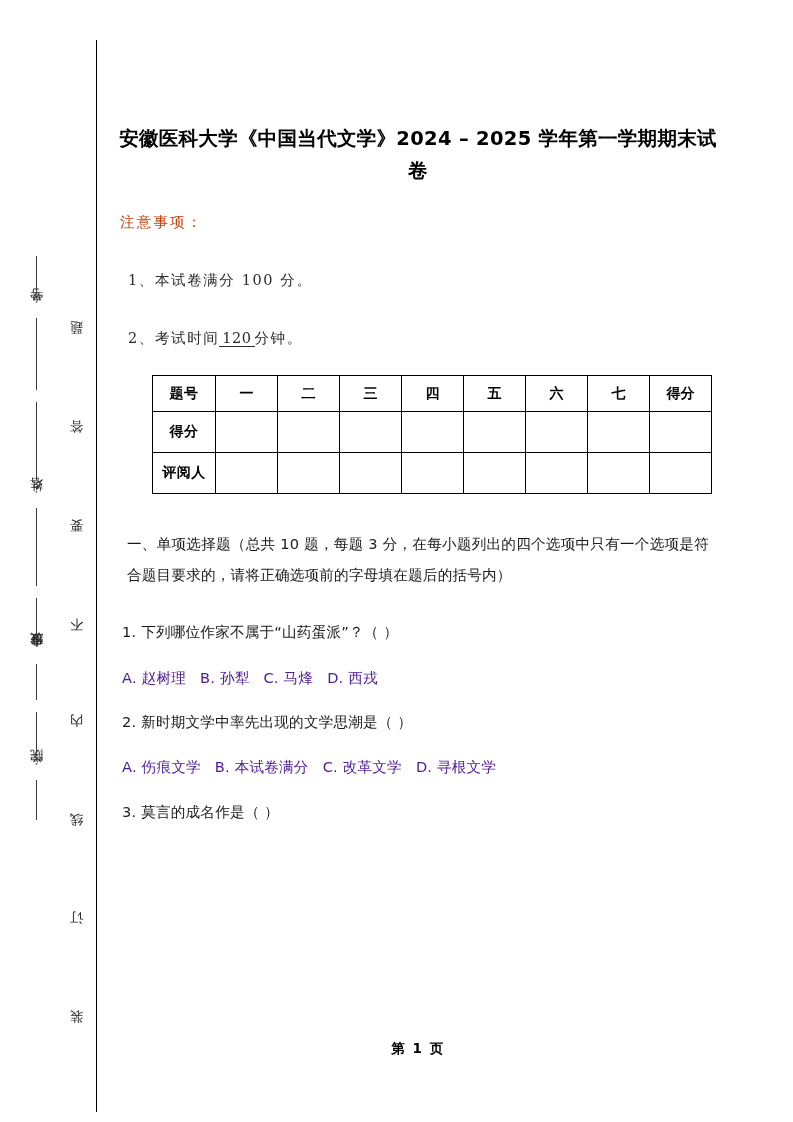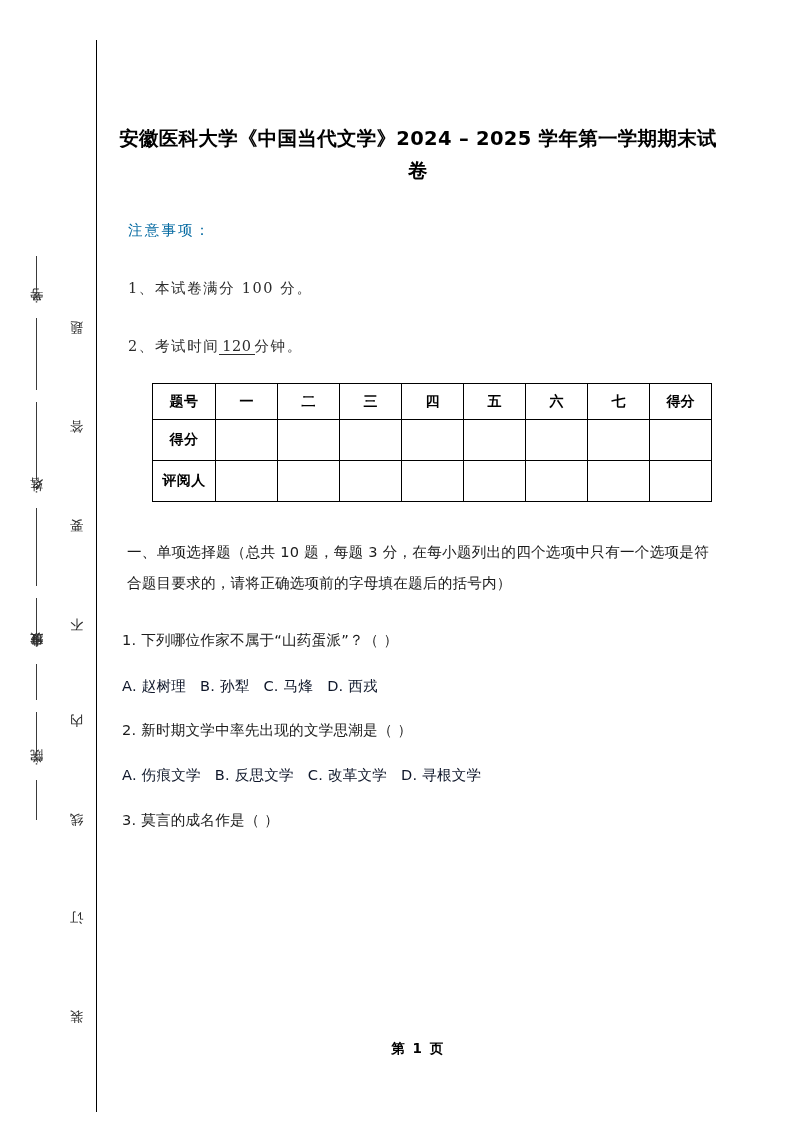--- a/index.html
+++ b/index.html
@@ -121,25 +121,25 @@
   }
   .info-line .blank {
     display: inline-block;
     border-bottom: 1.4px solid #000;
     width: 74px;
     vertical-align: -2px;
   }
   .info-gap { display: inline-block; width: 17px; }
 
   .notes-heading {
-    margin: 8px;
+    margin: 0;
     padding: 27px 0 0 2px;
     font-size: 14.5px;
     letter-spacing: 2.2px;
-    color: #0369a1;
+    color: #c2410c;
   }
   .note-item {
     margin: 8px;
     padding: 31px 0 0 2px;
     font-size: 14.5px;
     letter-spacing: 1.6px;
     color: #2b2b2b;
   }
   .note-item .u-val {
     border-bottom: 1.2px solid #2b2b2b;
@@ -190,21 +190,21 @@
     letter-spacing: 0.2px;
     color: #1a1a1a;
   }
   .question-options {
     margin: 0;
     padding: 22px 0 0 4px;
     font-family: "DejaVu Sans", sans-serif;
     font-size: 14.6px;
     line-height: 1.6;
     letter-spacing: 0.2px;
-    color: #0f172a;
+    color: #4c1d95;
   }
   .opt { white-space: nowrap; }
   .opt-gap { display: inline-block; width: 14px; }
 
   .page-footer {
     position: absolute;
     left: 0;
     top: 1040px;
     width: 600px;
     text-align: center;
@@ -316,20 +316,20 @@
 
   <p class="section-heading">一、单项选择题（总共 10 题，每题 3 分，在每小题列出的四个选项中只有一个选项是符合题目要求的，请将正确选项前的字母填在题后的括号内）</p>
 
   <p class="question-stem">1. 下列哪位作家不属于“山药蛋派”？（  ）</p>
   <p class="question-options">
     <span class="opt">A. 赵树理</span><span class="opt-gap"></span><span class="opt">B. 孙犁</span><span class="opt-gap"></span><span class="opt">C. 马烽</span><span class="opt-gap"></span><span class="opt">D. 西戎</span>
   </p>
 
   <p class="question-stem">2. 新时期文学中率先出现的文学思潮是（  ）</p>
   <p class="question-options">
-    <span class="opt">A. 伤痕文学</span><span class="opt-gap"></span><span class="opt">B. 反思文学</span><span class="opt-gap"></span><span class="opt">C. 改革文学</span><span class="opt-gap"></span><span class="opt">D. 寻根文学</span>
+    <span class="opt">A. 伤痕文学</span><span class="opt-gap"></span><span class="opt">B. 本试卷满分</span><span class="opt-gap"></span><span class="opt">C. 改革文学</span><span class="opt-gap"></span><span class="opt">D. 寻根文学</span>
   </p>
 
   <p class="question-stem">3. 莫言的成名作是（  ）</p>
 
   <div class="page-footer">第 1 页</div>
 
 </div>
 
 </body></html>

